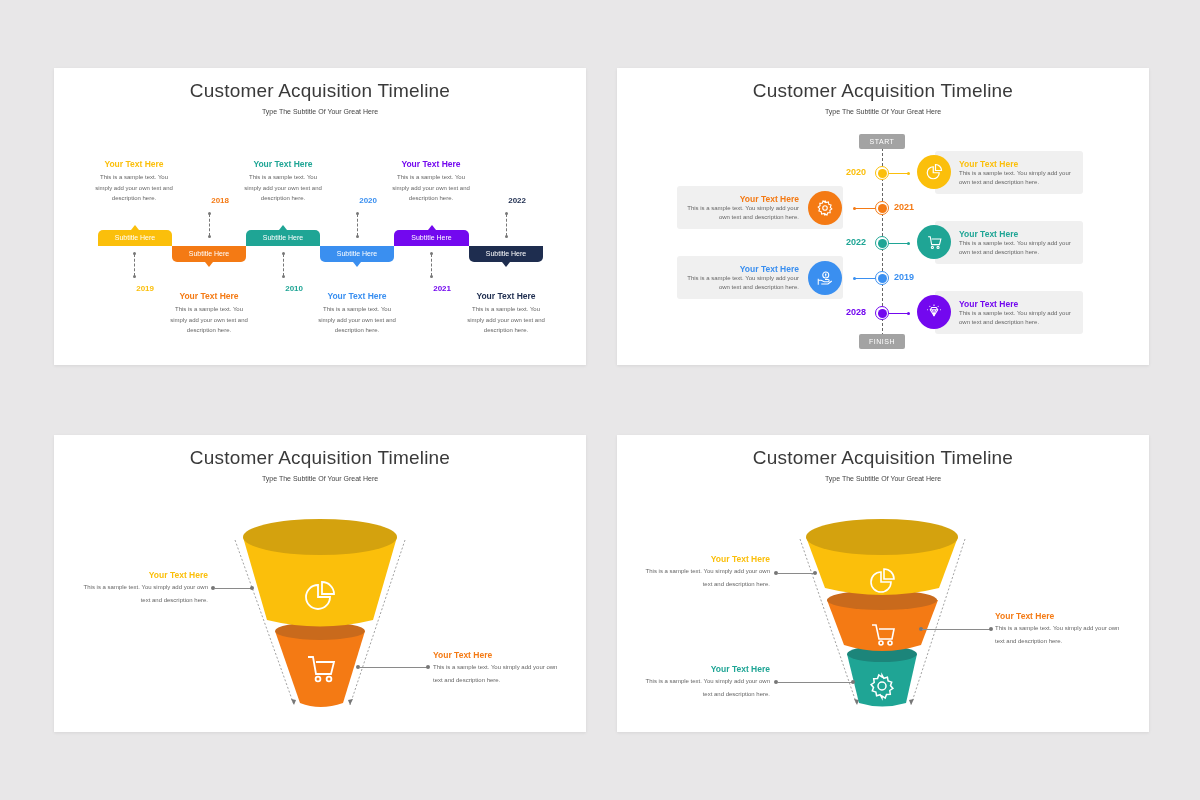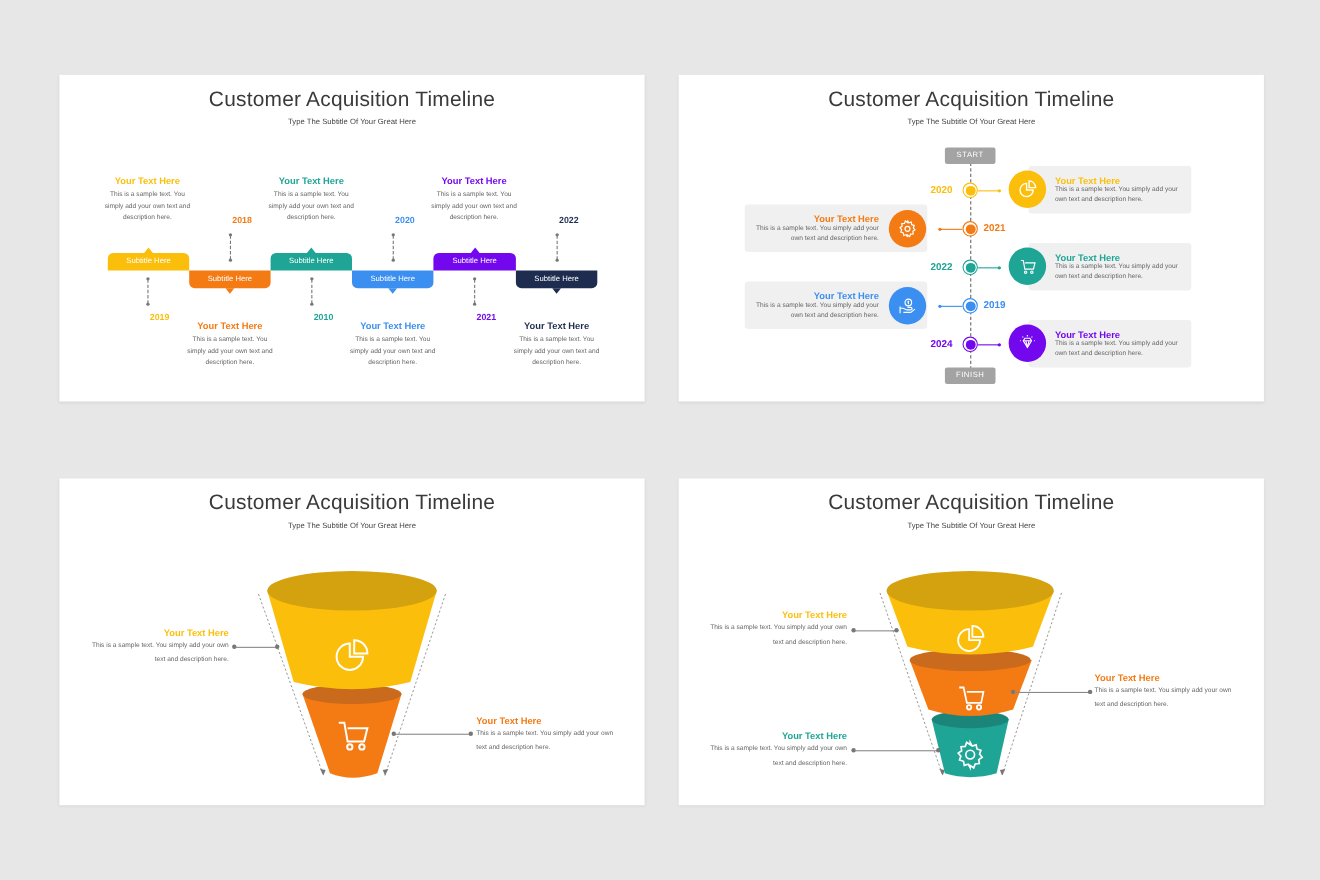--- a/index.html
+++ b/index.html
@@ -210,21 +210,21 @@
         <path d="M3 13v8"></path>
       </svg>
   </div>
   <div class="conn-dot" style="left:236px; top:209px; background:#3a8ff0"></div>
   <div class="conn" style="left:238px; top:210px; width:20px; background:#3a8ff0"></div>
   <div class="node" style="left:258px; top:203px; border-color:#3a8ff0">
       <i style="background:#3a8ff0"></i>
     </div>
   <div class="yr2" style="left:277px; top:204px; color:#3a8ff0">2019</div>
 
-  <div class="yr2" style="left:229px; top:239px; color:#7308ef">2024</div>
+  <div class="yr2" style="left:229px; top:239px; color:#7308ef">2028</div>
   <div class="node" style="left:258px; top:238px; border-color:#7308ef">
       <i style="background:#7308ef"></i>
     </div>
   <div class="conn" style="left:272px; top:245px; width:20px; background:#7308ef"></div>
   <div class="conn-dot" style="left:290px; top:244px; background:#7308ef"></div>
   <div class="card" style="left:318px; top:223px; width:148px; height:43px">
     <div class="abs" style="left:24px; top:8px">
       <div class="hdr" style="color:#7308ef">Your Text Here</div>
       <div class="body" style="line-height:9px; width:118px">This is a sample text. You simply add your own text and description here.</div>
     </div>

